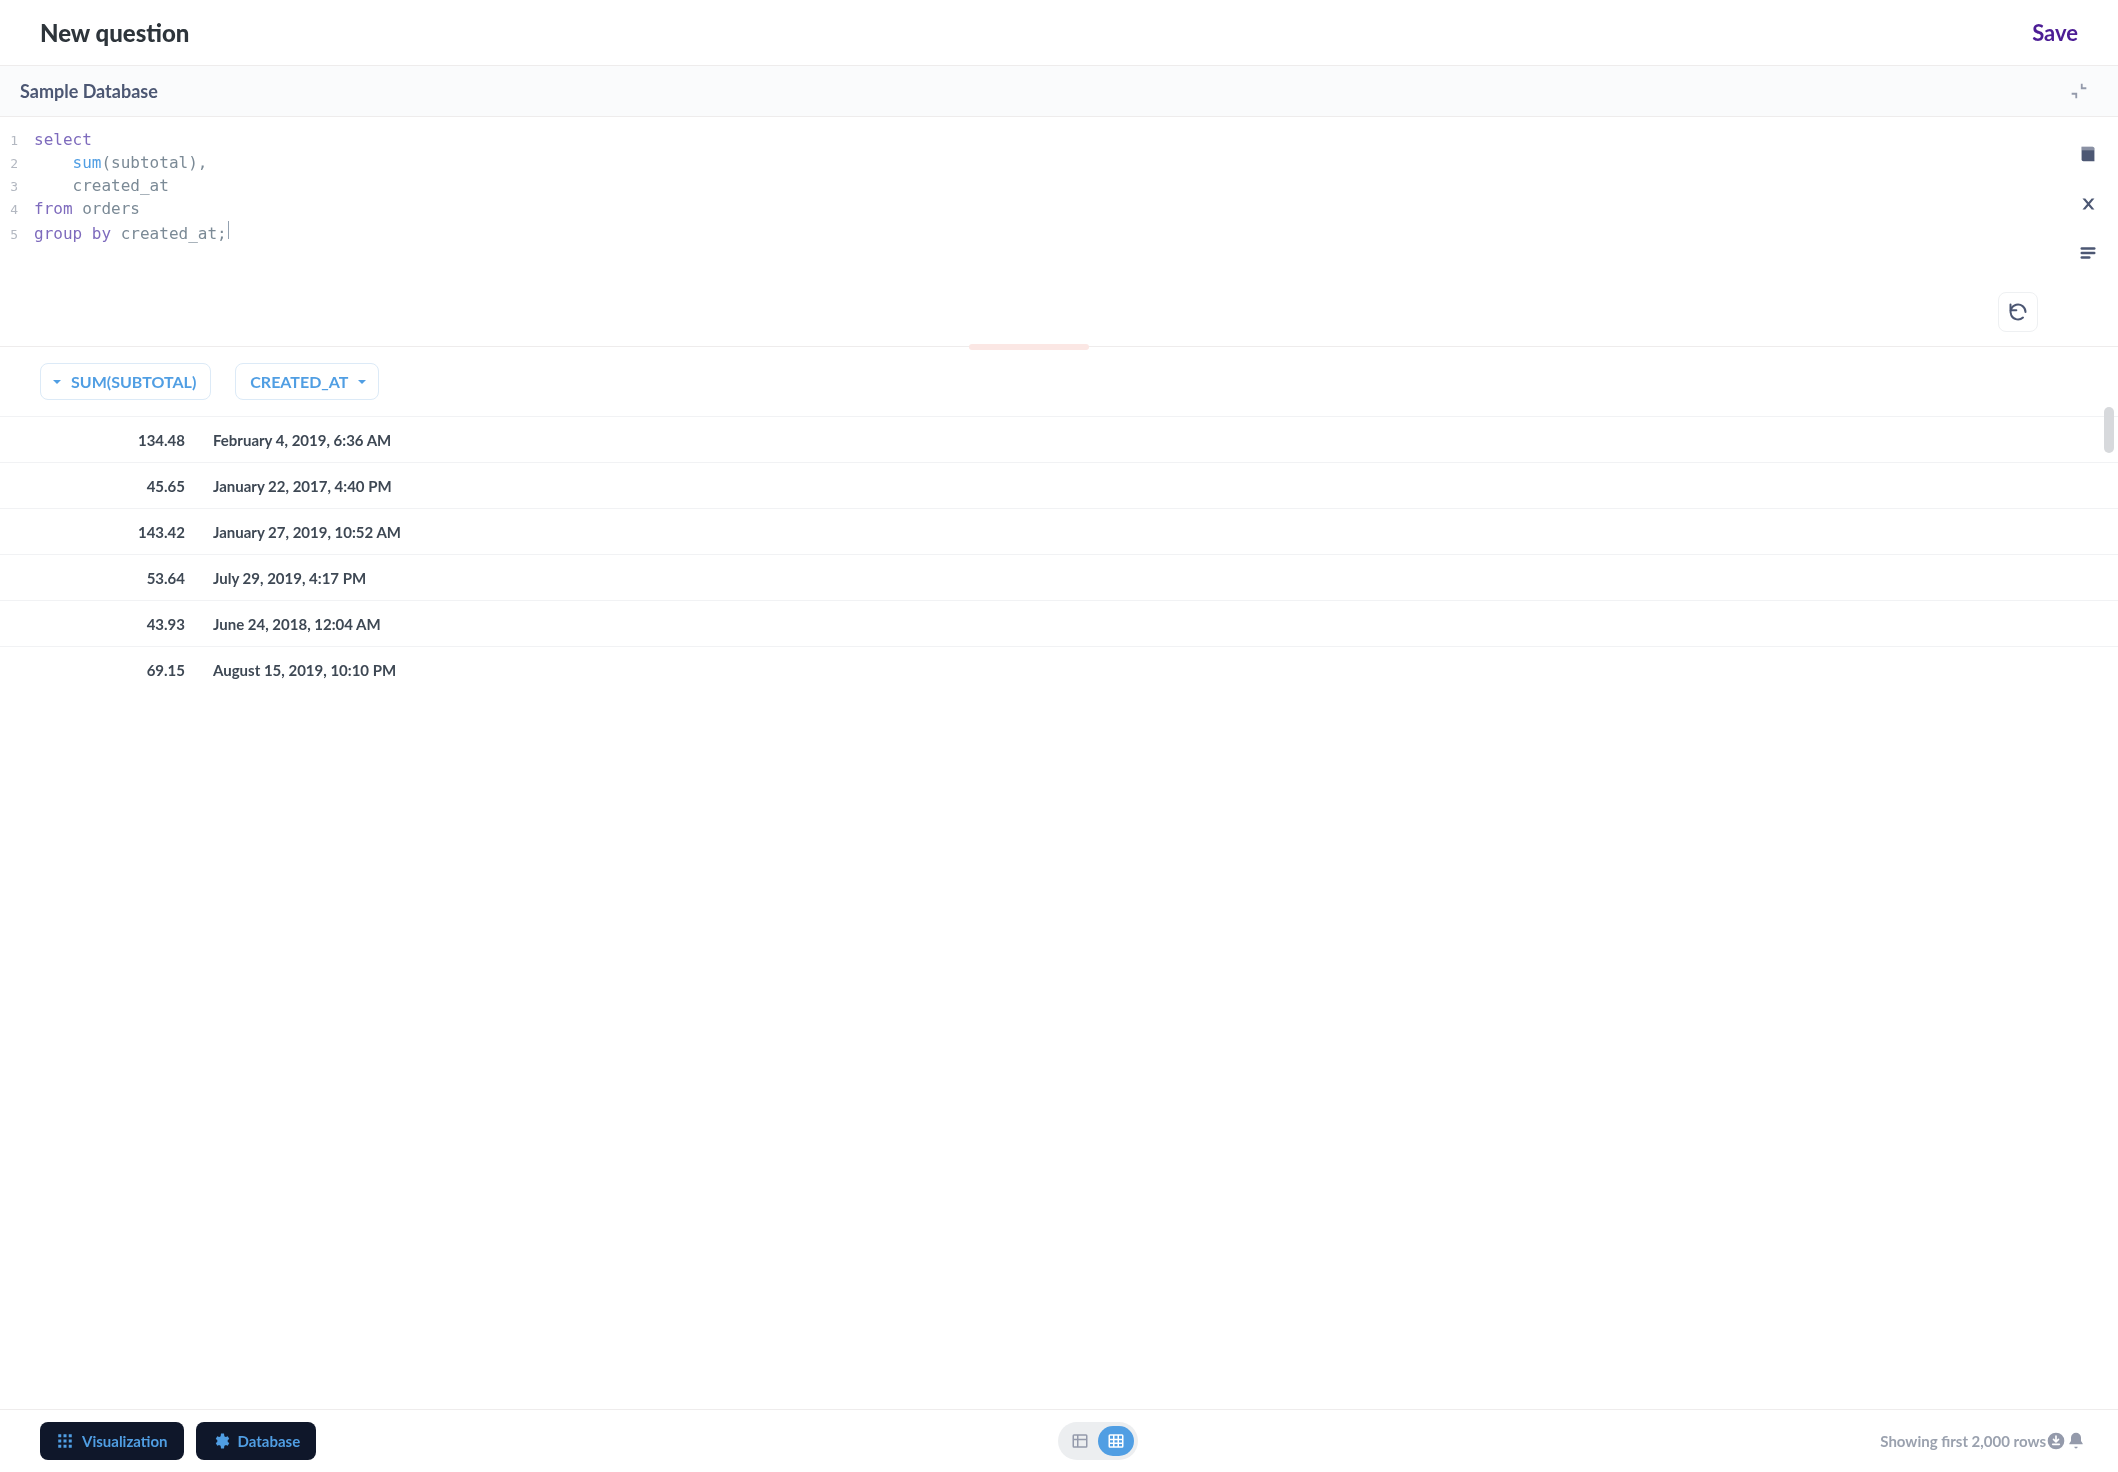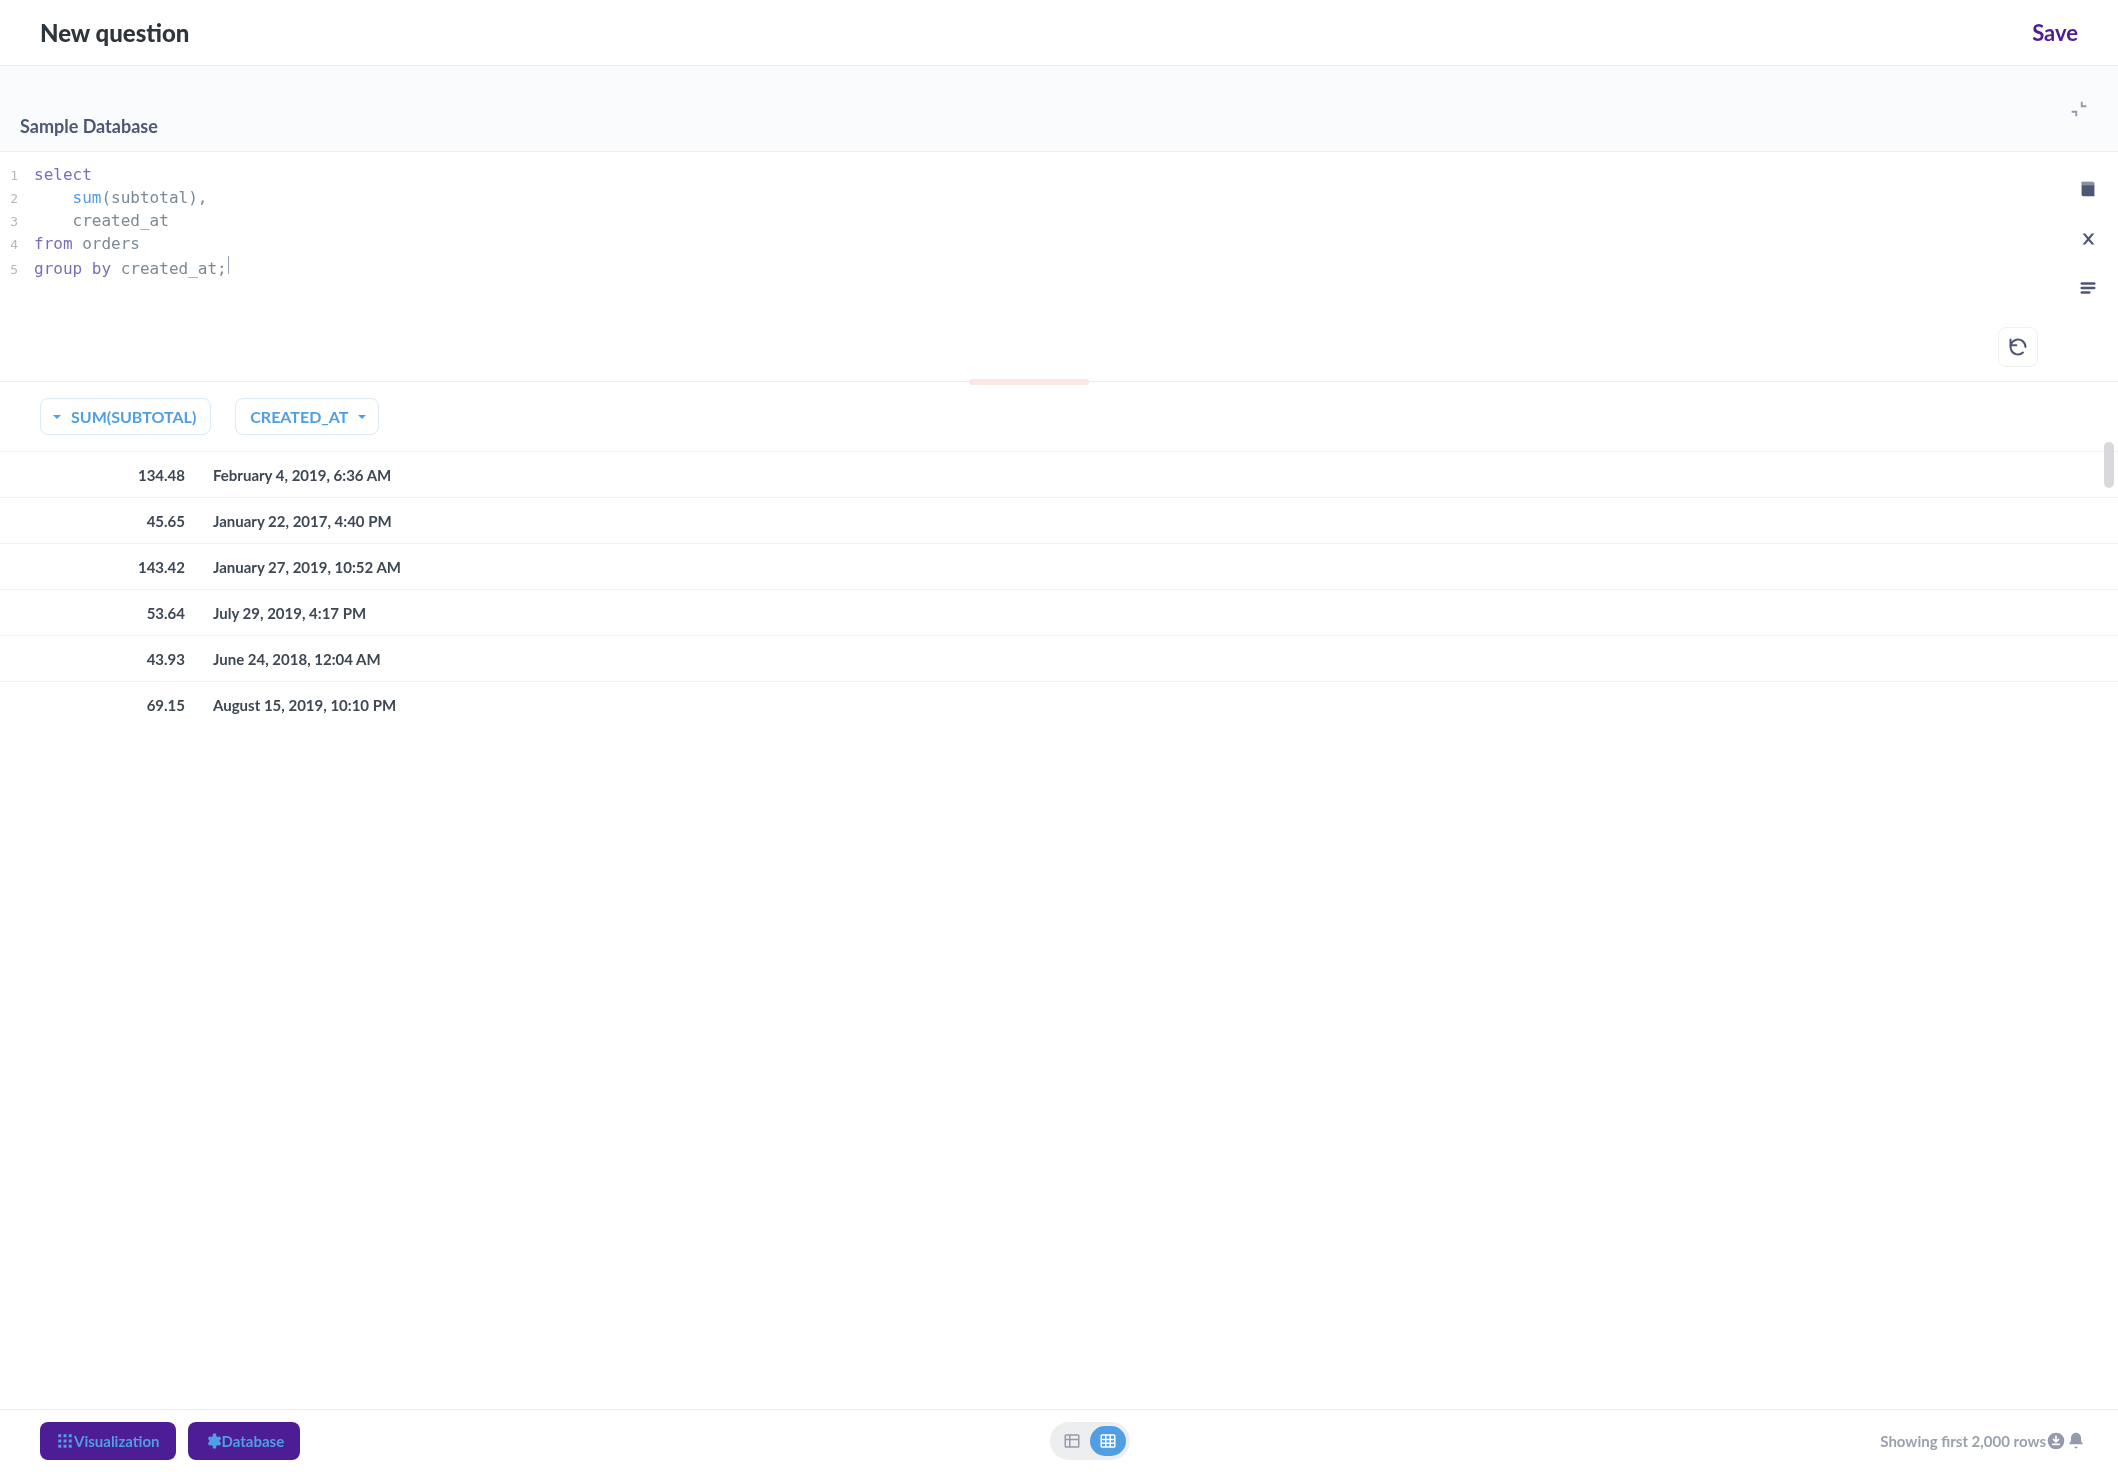--- a/index.html
+++ b/index.html
@@ -49,21 +49,20 @@
     display: flex;
     align-items: center;
     justify-content: space-between;
     padding: 14px 28px 14px 20px;
     border-bottom: 1px solid #eeecec;
   }
   .db-name {
     font-weight: 700;
     font-size: 18px;
     color: #4c5773;
-    margin-top: 35px;
   }
   .contract-icon { color: #949aab; cursor: pointer; }
   .contract-icon svg { width: 22px; height: 22px; display:block; }
 
   .editor-body {
     display: flex;
     align-items: stretch;
     position: relative;
   }
   .code-area {
@@ -208,21 +207,22 @@
     display: flex;
     align-items: center;
     justify-content: space-between;
     padding: 12px 32px 12px 40px;
     border-top: 1px solid #eeecec;
   }
   .footer-left { display:flex; gap: 12px; }
   .chip-btn {
     display: flex;
     align-items: center;
-    background: #4c1d95;
+    gap: 8px;
+    background: #0f172a;
     color: #509ee3;
     font-weight: 700;
     font-size: 15px;
     border-radius: 8px;
     padding: 10px 16px;
     cursor: pointer;
   }
   .chip-btn svg { width: 18px; height: 18px; }
 
   .footer-center {

